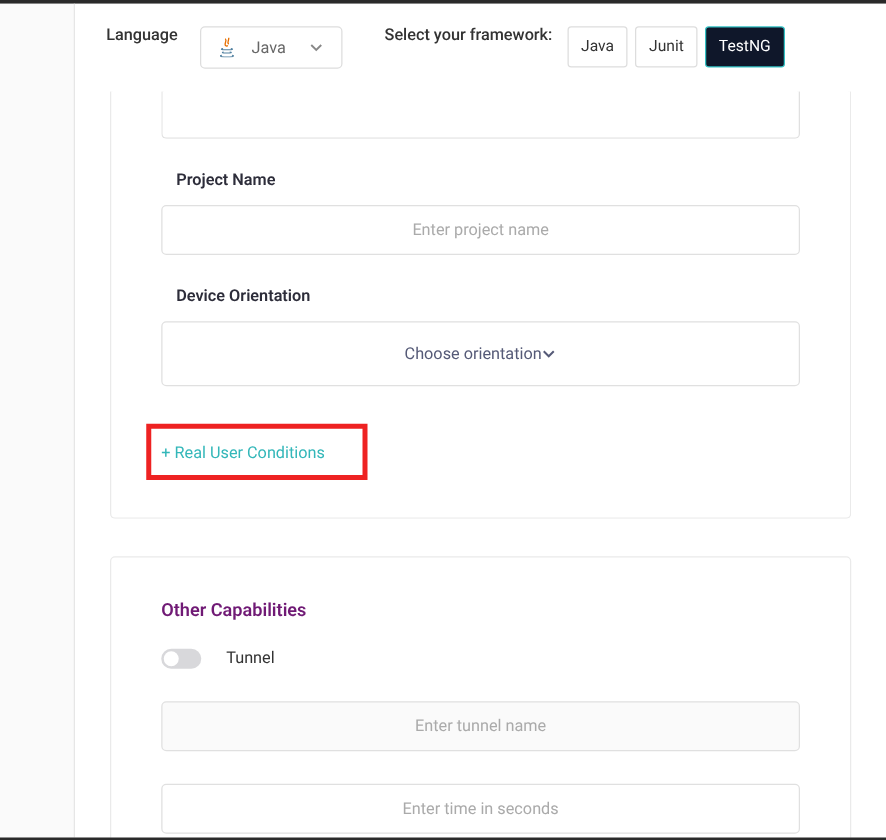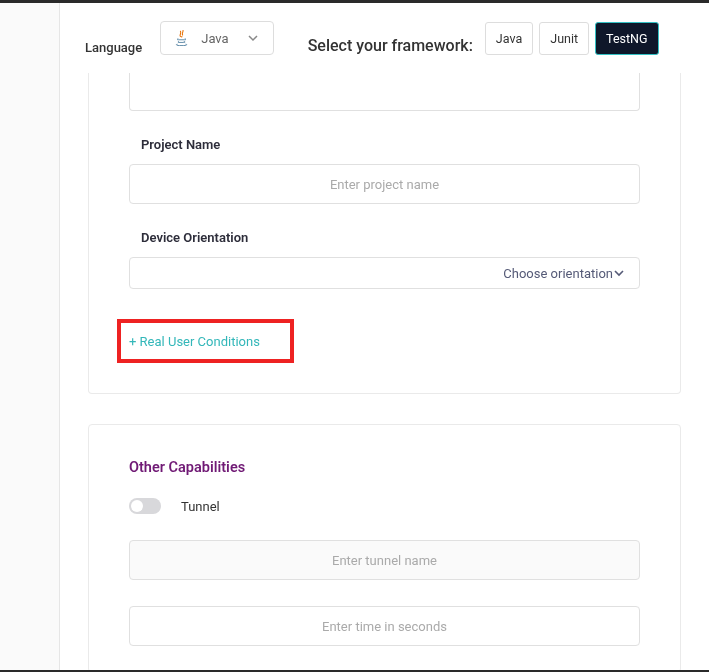--- a/index.html
+++ b/index.html
@@ -1,49 +1,49 @@
 <!DOCTYPE html>
 <html><head>
 <meta charset="utf-8">
 <style>
   * { box-sizing: border-box; margin: 0; padding: 0; font-family: -apple-system, BlinkMacSystemFont, "Segoe UI", Roboto, Arial, sans-serif; }
   body { background: #f5f5f5; width: 709px; height: 672px; overflow: hidden; position: relative; }
   .page-border-top { position: absolute; top: 0; left: 0; right: 0; height: 3px; background: #2a2a2a; }
   .page-border-bottom { position: absolute; bottom: 0; left: 0; right: 0; height: 2px; background: #2a2a2a; }
   .sidebar-strip { position: absolute; top: 3px; left: 0; width: 60px; height: 667px; background: #fafafa; border-right: 1px solid #e6e6e6; }
   .content-area { position: absolute; top: 3px; left: 60px; right: 0; bottom: 2px; background: #fff; }
-  .top-bar { display: flex; align-items: flex-end; padding: 18px 25px 18px 25px; border-bottom: 0; }
+  .top-bar { display: flex; align-items: flex-start; padding: 18px 25px 18px 25px; border-bottom: 0; }
   .lang-label { font-size: 13px; color: #333; margin-right: 18px; font-weight: 500; }
   .lang-select { display: inline-flex; align-items: center; border: 1px solid #ddd; border-radius: 4px; padding: 8px 14px; cursor: pointer; background: #fff; }
   .lang-icon { width: 14px; height: 16px; margin-right: 12px; }
   .lang-text { font-size: 13px; color: #666; margin-right: 18px; }
   .chevron { width: 12px; height: 12px; }
-  .framework-label { font-size: 16px; color: #333; margin-left: 34px; margin-right: 12px; font-weight: 500;}
+  .framework-label { font-size: 13px; color: #333; margin-left: 34px; margin-right: 12px; font-weight: 500;}
   .fw-btn { border: 1px solid #ddd; background: #fff; border-radius: 3px; padding: 8px 10px; font-size: 12.5px; color: #333; margin-right: 6px; cursor: pointer; }
   .fw-btn.active { background: #0f172a; color: #fff; border-color: #33c1c4; }
 
   .panel-scroll { position: absolute; top: 70px; left: 0; right: 0; bottom: 0; }
   .card { background: #fff; border: 1.3px solid #eaeaea; border-radius: 4px; margin: 0 28px 30px 28px; padding: 0 40px 30px 40px; }
   .card-top-cut { border-top: none; border-top-left-radius: 0; border-top-right-radius: 0; padding-top: 0; }
 
   .input-box-stub { height: 38px; border: 1px solid #e0e0e0; border-top: none; border-radius: 0 0 4px 4px; margin: 0 0 26px 0; }
 
   .field-label { font-size: 13px; font-weight: 600; color: #2d2d3a; margin-bottom: 12px; padding-left: 12px; }
   .text-input { width: 100%; height: 40px; border: 1px solid #e0e0e0; border-radius: 4px; padding: 0 14px; font-size: 13px; color: #333; outline: none; margin-bottom: 26px; text-align: center; }
   .text-input::placeholder { color: #aaa; }
   .text-input:disabled { background: #fafafa; color: #bbb; }
 
-  .select-box { width: 100%; height: 32px; border: 1px solid #e0e0e0; border-radius: 4px; padding: 0 14px; display: flex; align-items: center; justify-content: flex-end; cursor: pointer; margin-bottom: 26px; }
+  .select-box { width: 100%; height: 52px; border: 1px solid #e0e0e0; border-radius: 4px; padding: 0 14px; display: flex; align-items: center; justify-content: center; cursor: pointer; margin-bottom: 26px; }
   .select-text { font-size: 13px; color: #555a77; }
 
   .expand-link { display: inline-block; font-size: 13px; color: #33b7b9; cursor: pointer; padding: 2px 0; }
   .highlight-box { border: 4px solid #e22; display: inline-block; padding: 8px 30px 8px 8px; margin-left: -12px; margin-top: 4px; text-align: right;}
 
   .card-section-title { font-size: 14.5px; font-weight: 600; color: #701a75; padding: 34px 0 22px 0; }
-  .toggle-row { display: flex; align-items: center; margin-bottom: 26px; }
+  .toggle-row { display: flex; align-items: flex-start; margin-bottom: 26px; }
   .toggle { width: 32px; height: 16px; background: #d8d8db; border-radius: 10px; position: relative; cursor: pointer; margin-right: 20px; }
   .toggle-knob { position: absolute; width: 12px; height: 12px; background: #fff; border-radius: 50%; top: 2px; left: 2px; }
   .toggle-label { font-size: 13px; color: #333; }
 
   .card2 { background: #fff; border: 1.3px solid #eaeaea; border-radius: 4px; margin: 0 28px 0 28px; padding: 0 40px 0 40px; }
 </style>
 </head>
 <body>
 
 <div class="page-border-top"></div>

